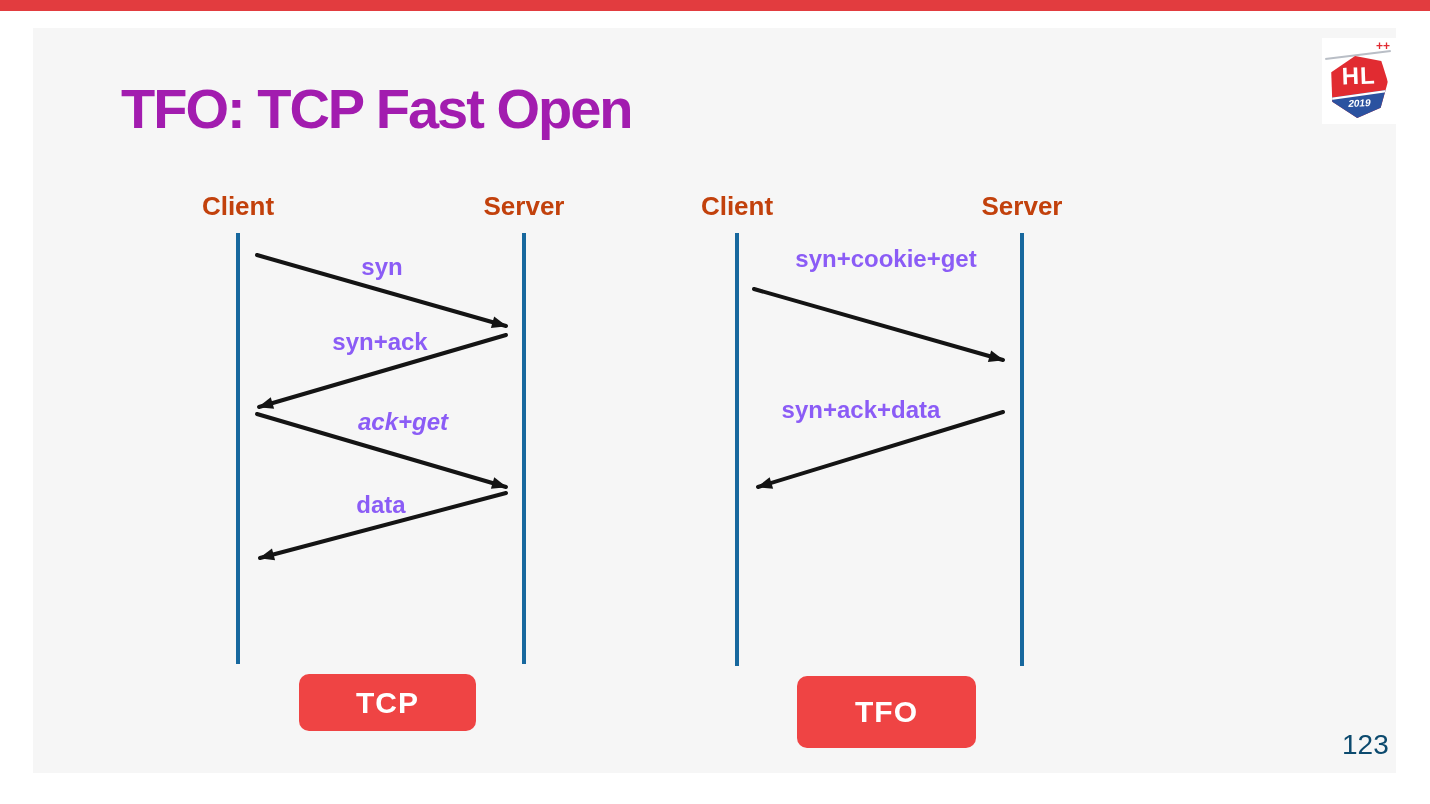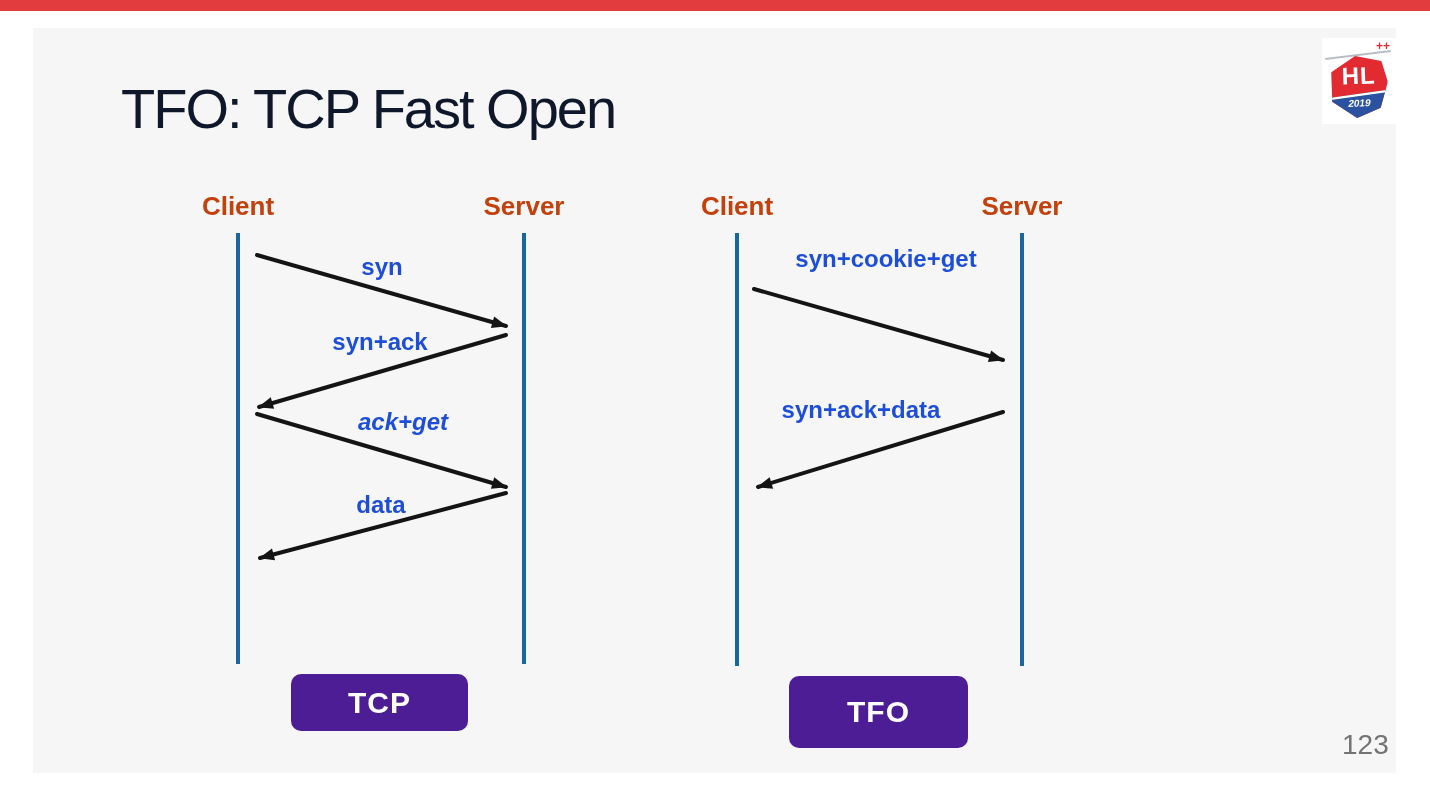--- a/index.html
+++ b/index.html
@@ -8,50 +8,50 @@
 
   .canvas { position: absolute; left: 0; top: 0; width: 1430px; height: 804px; background: #ffffff; }
 
   .top-bar { position: absolute; left: 0; top: 0; width: 1430px; height: 11px; background: #e23c3f; }
 
   .slide { position: absolute; left: 33px; top: 28px; width: 1363px; height: 745px; background: #f6f6f6; }
 
   .slide-title {
     position: absolute; left: 88px; top: 48px;
     font-family: "Liberation Sans", sans-serif;
-    font-size: 56px; font-weight: normal; letter-spacing: -2px;
-    color: #0f172a; white-space: nowrap; text-align: right;
+    font-size: 56px; font-weight: bold; letter-spacing: -2px;
+    color: #a21caf; white-space: nowrap; text-align: right;
   }
 
   
   .diagram-svg { position: absolute; left: 0; top: 0; width: 1363px; height: 745px; }
 
   .actor-label {
     position: absolute; transform: translateX(-50%);
     font-size: 26px; font-weight: bold; color: #c2410c;
     line-height: 30px; white-space: nowrap;
   }
 
   .msg-label {
     position: absolute; transform: translate(-50%, -50%);
-    font-size: 24px; font-weight: bold; color: #1d4ed8;
+    font-size: 24px; font-weight: bold; color: #8b5cf6;
     line-height: 28px; white-space: nowrap;
   }
 
   .proto-badge {
-    position: absolute; background: #4c1d95; border-radius: 10px;
+    position: absolute; background: #ef4444; border-radius: 10px;
     display: flex; align-items: center; justify-content: center;
-    color: #ffffff; font-size: 30px; font-weight: bold; letter-spacing: 1px;
+    color: #ffffff; font-size: 30px; font-weight: bold; letter-spacing: 1px; margin-left: 8px;
   }
   .badge-tcp { left: 258px; top: 646px; width: 177px; height: 57px; }
   .badge-tfo { left: 756px; top: 648px; width: 179px; height: 72px; }
 
   .page-number {
     position: absolute; left: 1309px; top: 702px; width: 44px;
-    font-size: 28px; color: #737373; text-align: right; line-height: 30px;
+    font-size: 28px; color: #0c4a6e; text-align: right; line-height: 30px;
   }
 
   
   .logo-box { position: absolute; left: 1289px; top: 10px; width: 74px; height: 86px; background: #ffffff; }
   .crane-line {
     position: absolute; left: 3px; top: 16px; width: 66px; height: 2px;
     background: #b9bec6; transform: rotate(-7deg);
     box-shadow: 0 -4px 0 -1px #d6dade;
   }
   .logo-plus {

